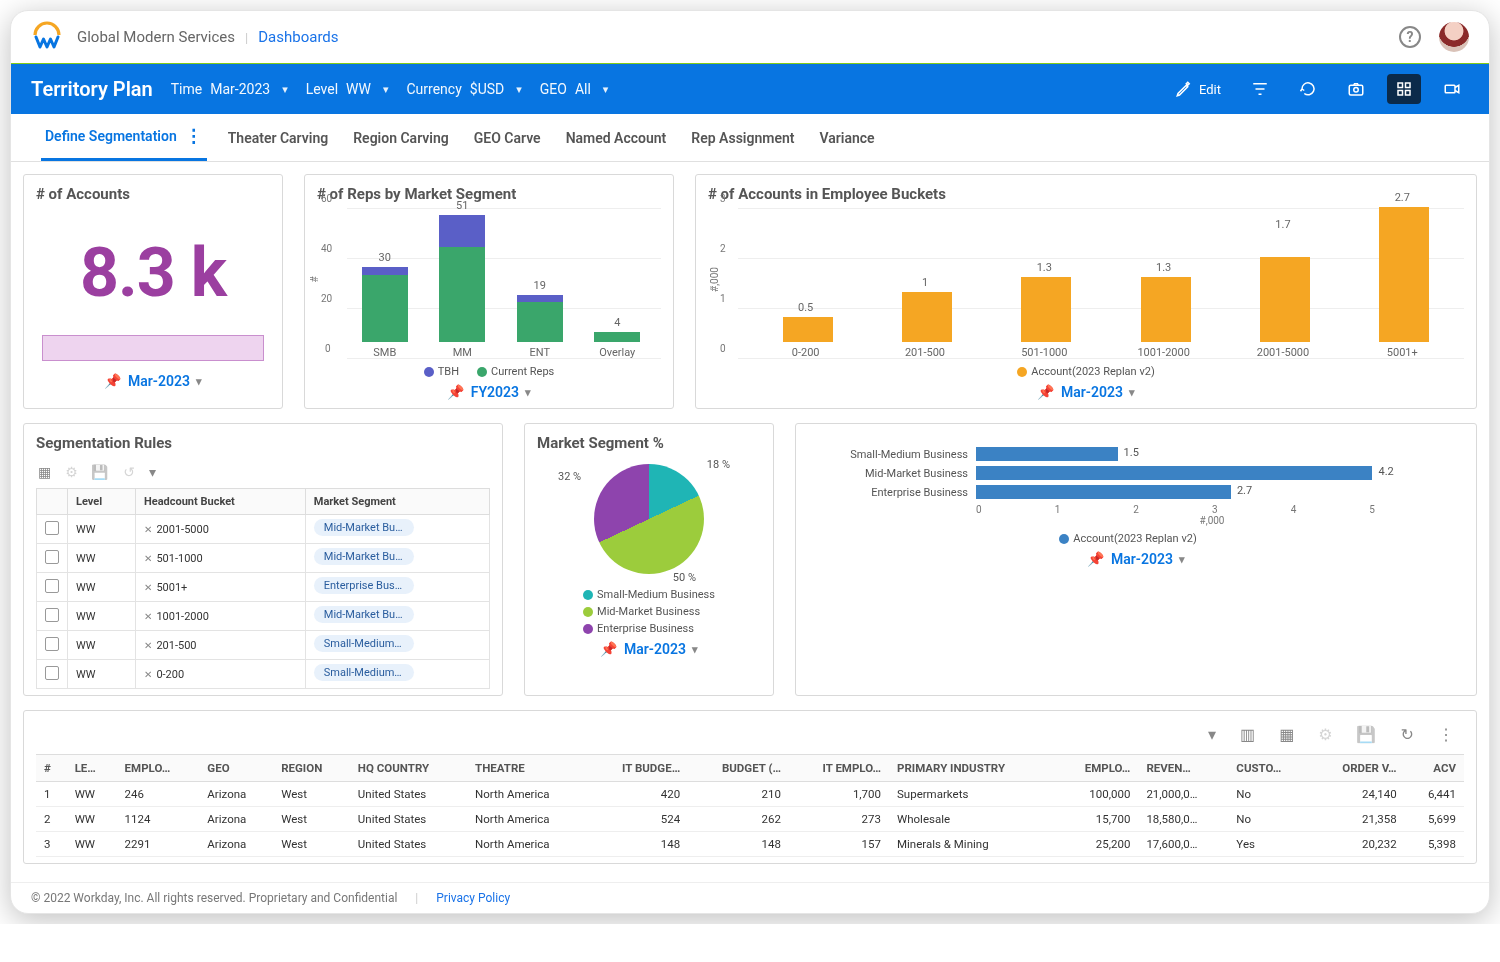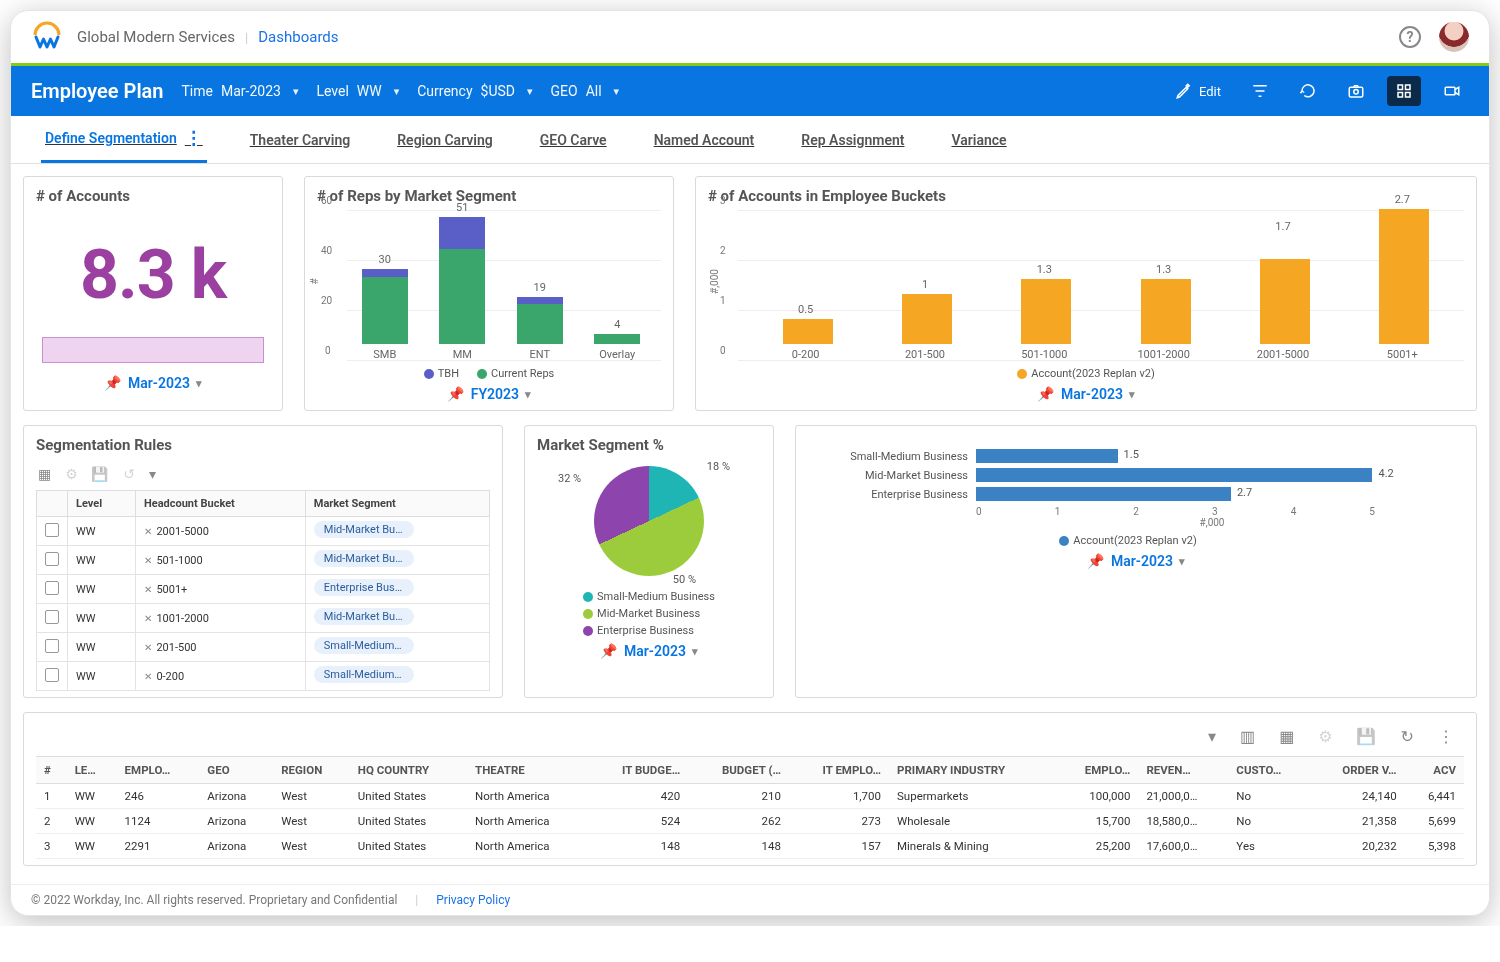--- a/index.html
+++ b/index.html
@@ -1,39 +1,39 @@
 <!DOCTYPE html>
 <html><head>
 <meta charset="utf-8">
 <style>
   * { box-sizing: border-box; margin: 0; padding: 0; font-family: -apple-system, "Segoe UI", Roboto, Arial, sans-serif; }
   body { background: #fff; color: #333; font-size: 13px; width: 1500px; }
   .shell { border-radius: 18px; overflow: hidden; box-shadow: 0 6px 30px rgba(0,0,0,.25); margin: 10px; background:#fff; border:1px solid #e5e5e5; }
   
-  .topbar { display:flex; align-items:center; padding:10px 20px; border-bottom:3px solid #84cc16; }
+  .topbar { display:flex; align-items:center; padding:10px 20px; border-bottom:1px solid #84cc16; }
   .logo-w { width:32px; height:32px; position:relative; margin-right:14px; }
   .logo-w svg { width:32px; height:32px; }
   .brand-text { color:#666; font-size:15px; }
   .brand-sep { color:#ccc; margin:0 10px; }
   .brand-link { color:#1a73e8; font-size:15px; }
   .top-right { margin-left:auto; display:flex; align-items:center; gap:18px; }
   .help-icon { width:22px; height:22px; border:2px solid #888; border-radius:50%; display:flex; align-items:center; justify-content:center; color:#888; font-size:14px; font-weight:bold; }
   .avatar { width:30px; height:30px; border-radius:50%; background: radial-gradient(circle at 50% 30%, #f4d0c4 0 35%, #8a2a2a 38% 60%, #d9c2b8 62% 100%); }
   
   .bluebar { background:#0875e1; color:#fff; display:flex; align-items:center; padding:10px 20px; gap:8px; }
   .bluebar .title { font-size:20px; font-weight:600; margin-right:10px; }
   .bb-label { font-size:14px; opacity:.95; }
   .bb-val { font-size:14px; opacity:.95; margin-right:4px; }
   .chev { font-size:11px; opacity:.9; margin-right:10px; }
   .bb-right { margin-left:auto; display:flex; align-items:center; gap:14px; }
   .bb-btn { display:flex; align-items:center; gap:6px; padding:6px 8px; border-radius:4px; cursor:pointer; }
   .bb-btn.dark { background:#0b2a4a; padding:6px 8px; }
   .bb-icon { width:18px; height:18px; fill:none; stroke:#fff; stroke-width:2; }
   
-  .tabs { display:flex; gap:39px; padding:0 30px; border-bottom:1px solid #e0e0e0;text-decoration:underline; }
+  .tabs { display:flex; gap:17px; padding:0 30px; border-bottom:1px solid #e0e0e0; }
   .tab { padding:14px 4px; color:#555; font-size:14px; font-weight:600; cursor:pointer; display:flex; align-items:center; gap:8px; }
   .tab.active { color:#0875e1; border-bottom:3px solid #0875e1; }
   .tab .dots { color:#0875e1; font-size:18px; line-height:0; }
   
   .content { padding:12px 12px 4px 12px; background:#fff; }
   .row { display:flex; gap:21px; margin-bottom:14px; }
   .card { border:1px solid #d9d9d9; border-radius:3px; background:#fff; padding:10px 12px 6px 12px; display:flex; flex-direction:column; }
   .card-title { font-size:15px; font-weight:700; color:#555; margin-bottom:6px; }
   .card-foot { display:flex; justify-content:center; align-items:center; gap:6px; padding:6px 0 2px 0; color:#0875e1; font-weight:600; font-size:14px; }
   .pin { color:#0875e1; }
@@ -107,21 +107,21 @@
     <span class="brand-text">Global Modern Services</span>
     <span class="brand-sep">|</span>
     <span class="brand-link">Dashboards</span>
     <div class="top-right">
       <div class="help-icon">?</div>
       <div class="avatar"></div>
     </div>
   </div>
 
   <div class="bluebar">
-    <div class="title">Employee Plan</div>
+    <div class="title">Territory Plan</div>
     <span class="bb-label">Time</span>
     <span class="bb-val">Mar-2023</span>
       <span class="chev">▾</span>
     <span class="bb-label">Level</span>
     <span class="bb-val">WW</span>
       <span class="chev">▾</span>
     <span class="bb-label">Currency</span>
     <span class="bb-val">$USD</span>
       <span class="chev">▾</span>
     <span class="bb-label">GEO</span>

